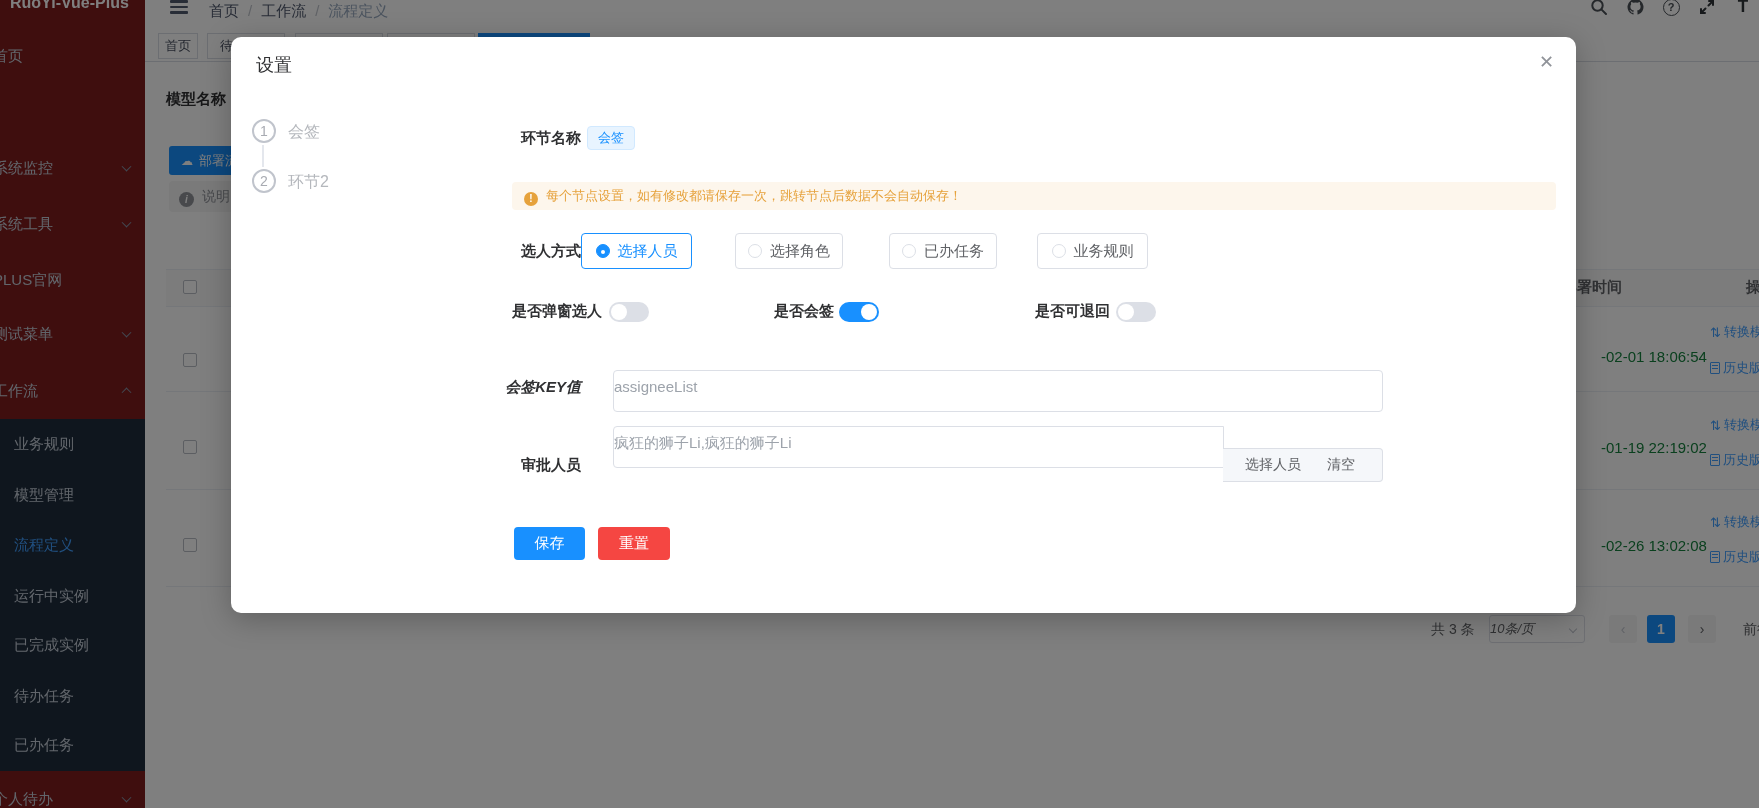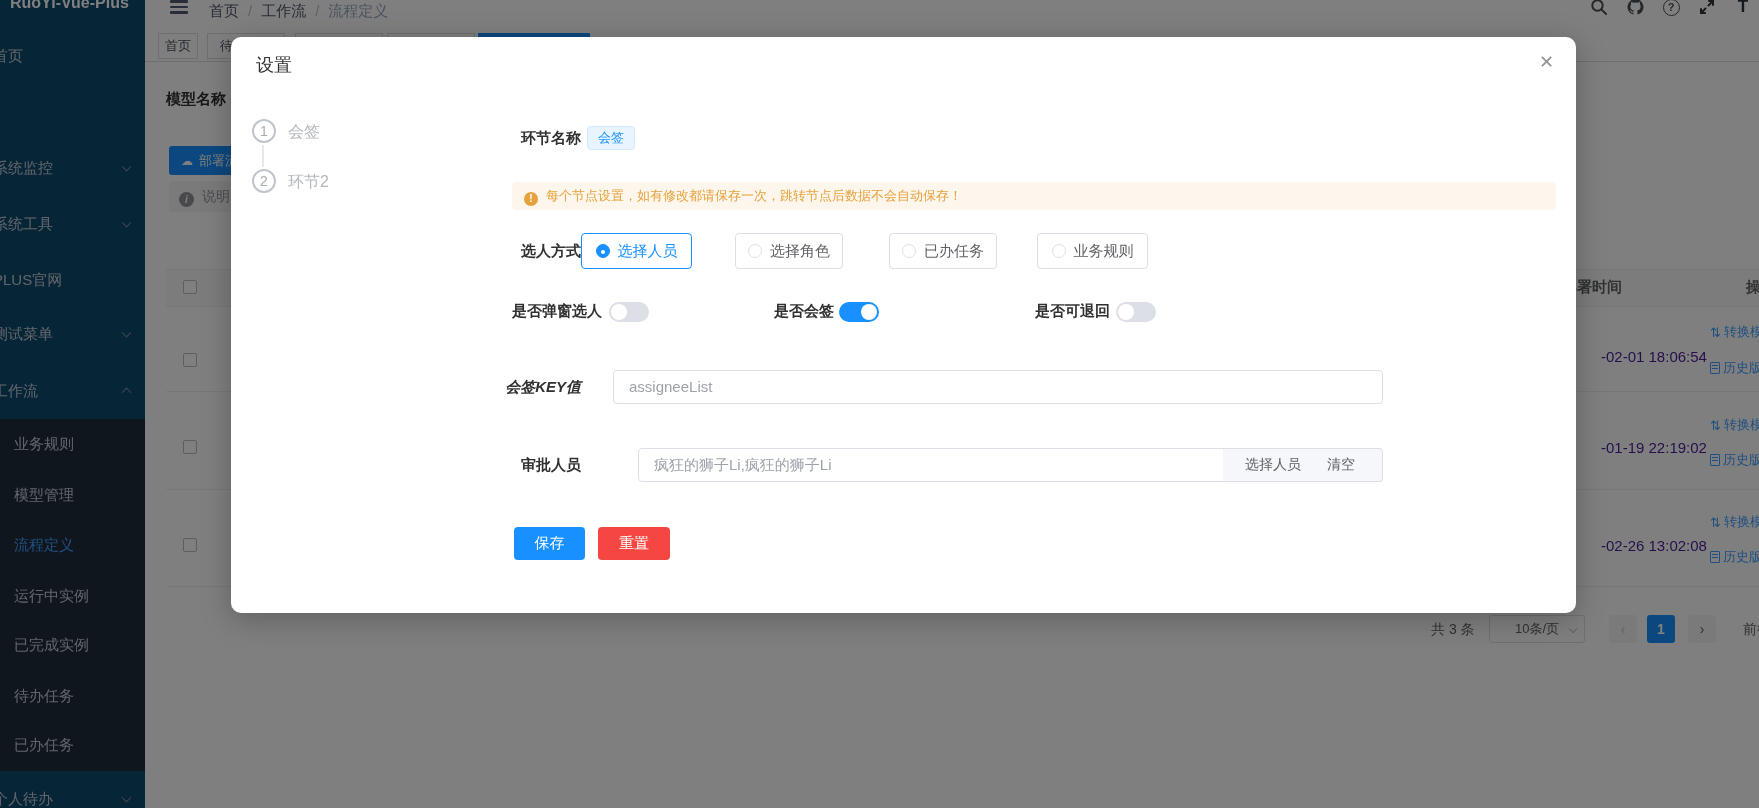--- a/index.html
+++ b/index.html
@@ -1,21 +1,21 @@
 <!DOCTYPE html>
 <html><head>
 <meta charset="utf-8">
 <style>
   * { margin:0; padding:0; box-sizing:border-box; }
   html,body { background:#e8e8e8; }
   body { font-family:"Liberation Sans","DejaVu Sans",sans-serif; }
   .stage { position:relative; width:1759px; height:808px; overflow:hidden; background:#fff; }
 
   
-  .sidebar { position:absolute; left:0; top:0; width:145px; height:808px; background:#0c4a6e; overflow:hidden; z-index:1; }
+  .sidebar { position:absolute; left:0; top:0; width:145px; height:808px; background:#7f1d1d; overflow:hidden; z-index:1; }
   .logo { position:absolute; left:10px; top:-6px; color:#fff; font-size:16px; font-weight:bold; white-space:nowrap; }
   .submenu-bg { position:absolute; left:0; top:419px; width:145px; height:352px; background:#1f2d3d; }
   .menu-item { position:absolute; left:0; width:145px; height:56px; line-height:56px; color:#c3cbd6; font-size:15px; white-space:nowrap; cursor:pointer; }
   .menu-item .lbl { margin-left:-7px; }
   .menu-item.sub { height:50px; line-height:50px; }
   .menu-item.sub .lbl { margin-left:14px; }
   .menu-item.active { color:#409eff; }
   .chev { position:absolute; right:15px; top:50%; width:7px; height:7px; border-right:1.5px solid #8492a6; border-bottom:1.5px solid #8492a6; }
   .chev.down { transform:translateY(-70%) rotate(45deg); }
   .chev.up   { transform:translateY(-30%) rotate(-135deg); }
@@ -44,28 +44,28 @@
   .deploy-btn { position:absolute; left:24px; top:83px; height:29px; width:140px; background:#1890ff; color:#fff; font-size:13px; border:none; border-radius:3px; text-align:left; padding-left:12px; cursor:pointer; }
   .deploy-btn .c { margin-right:6px; font-size:12px; }
   .note-alert { position:absolute; left:24px; top:118px; width:340px; height:31px; background:#f4f4f5; border-radius:4px; color:#909399; font-size:14px; line-height:31px; padding-left:10px; }
   .info-ic { display:inline-block; width:15px; height:15px; background:#909399; color:#fff; border-radius:50%; text-align:center; line-height:15px; font-size:10px; font-style:italic; font-weight:bold; margin-right:8px; vertical-align:-2px; }
 
   .thead { position:absolute; left:21px; right:0; top:206px; height:38px; background:#f8f8f9; border-top:1px solid #ebeef5; border-bottom:1px solid #ebeef5; }
   .th-time { position:absolute; left:1417px; top:215px; font-size:15px; font-weight:bold; color:#606266; }
   .th-act  { position:absolute; left:1601px; top:215px; font-size:15px; font-weight:bold; color:#606266; white-space:nowrap; }
   .cbox { position:absolute; width:14px; height:14px; border:1px solid #b9bdc5; border-radius:2px; background:#fff; cursor:pointer; }
   .trow { position:absolute; left:21px; right:0; border-bottom:1px solid #ebeef5; }
-  .cell-time { position:absolute; left:1435px; font-size:15px; color:#4c1d95; white-space:nowrap; }
+  .cell-time { position:absolute; left:1435px; font-size:15px; color:#15803d; white-space:nowrap; }
   .op-link { position:absolute; left:1544px; font-size:13px; color:#409eff; white-space:nowrap; cursor:pointer; display:flex; align-items:center; gap:3px; }
   .doc-ic { display:inline-block; width:10px; height:12px; border:1.3px solid #409eff; border-radius:1px; position:relative; }
   .doc-ic::before { content:""; position:absolute; left:1px; right:1px; top:2px; height:1.2px; background:#409eff; box-shadow:0 3px 0 #409eff; }
 
   .pager { position:absolute; left:0; right:0; top:552px; height:28px; font-size:14px; color:#606266; }
   .pg-total { position:absolute; left:1286px; top:6px; }
-  .pg-size { position:absolute; left:1344px; top:0; width:96px; height:28px; border:1px solid #dcdfe6; border-radius:3px; font-size:13px; color:#606266; line-height:26px; text-align:center; cursor:pointer; }
+  .pg-size { position:absolute; left:1344px; top:0; width:96px; height:28px; border:1px solid #dcdfe6; border-radius:3px; font-size:13px; color:#606266; line-height:26px; text-align:left; cursor:pointer;font-style:italic; }
   .pg-size .sel-chev { position:absolute; right:8px; top:10px; width:6px; height:6px; border-right:1.4px solid #c0c4cc; border-bottom:1.4px solid #c0c4cc; transform:rotate(45deg); }
   .pg-btn { position:absolute; top:0; width:28px; height:28px; border-radius:3px; background:#f4f4f5; text-align:center; line-height:28px; font-size:14px; color:#606266; cursor:pointer; }
   .pg-prev { left:1464px; color:#c0c4cc; }
   .pg-cur  { left:1502px; background:#1890ff; color:#fff; font-weight:bold; }
   .pg-next { left:1543px; }
   .pg-jump { position:absolute; left:1598px; top:6px; white-space:nowrap; }
 
   
   .overlay { position:absolute; inset:0; background:rgba(0,0,0,0.5); z-index:50; }
   .modal { position:absolute; left:231px; top:37px; width:1345px; height:576px; background:#fff; border-radius:10px; box-shadow:0 6px 30px rgba(0,0,0,.25); z-index:100; }
@@ -87,21 +87,21 @@
   .rdot { width:14px; height:14px; border:1px solid #dcdfe6; border-radius:50%; background:#fff; position:relative; }
   .radio-box.sel .rdot { background:#1890ff; border-color:#1890ff; }
   .radio-box.sel .rdot::after { content:""; position:absolute; left:4.5px; top:4.5px; width:4px; height:4px; background:#fff; border-radius:50%; }
 
   .sw-label { position:absolute; top:265px; font-size:15px; font-weight:bold; color:#303133; }
   .switch { position:absolute; top:265px; width:40px; height:20px; border-radius:10px; background:#dcdfe6; cursor:pointer; }
   .switch::after { content:""; position:absolute; top:2px; left:2px; width:16px; height:16px; border-radius:50%; background:#fff; }
   .switch.on { background:#1890ff; }
   .switch.on::after { left:auto; right:2px; }
 
-  .inp { position:absolute; height:34px; border:1px solid #dcdfe6; border-radius:4px; background:#fff; font-size:15px; color:#9da3ab; line-height:32px; padding-left:15px; white-space:nowrap; overflow:hidden; }
+  .inp { position:absolute; height:42px; border:1px solid #dcdfe6; border-radius:4px; background:#fff; font-size:15px; color:#9da3ab; line-height:32px; white-space:nowrap; overflow:hidden; }
   .inp-append { position:absolute; left:992px; top:411px; width:160px; height:34px; background:#f5f7fa; border:1px solid #dcdfe6; border-left:none; border-radius:0 4px 4px 0; display:flex; align-items:center; }
   .inp-append .ap-btn { font-size:14px; color:#606266; cursor:pointer; }
 
   .btn { position:absolute; top:490px; height:33px; border:none; border-radius:4px; color:#fff; font-size:15px; cursor:pointer; font-family:inherit; }
   .btn-save { left:283px; width:71px; background:#1890ff; }
   .btn-reset { left:367px; width:72px; background:#f54642; }
 
   svg { display:block; }
 </style>
 </head>
@@ -273,21 +273,21 @@
     <div class="switch" style="left:378px;"></div>
     <div class="sw-label" style="left:543px;">是否会签</div>
     <div class="switch on" style="left:608px;"></div>
     <div class="sw-label" style="left:804px;">是否可退回</div>
     <div class="switch" style="left:885px;"></div>
 
     <div class="f-label" style="top:341px;font-style:italic;">会签KEY值</div>
     <div class="inp" style="left:382px; top:333px; width:770px;">assigneeList</div>
 
     <div class="f-label" style="top:419px;">审批人员</div>
-    <div class="inp" style="left:382px; top:411px; width:611px; border-radius:4px 0 0 4px;margin-left:25px;">疯狂的狮子Li,疯狂的狮子Li</div>
+    <div class="inp" style="left:382px; top:389px; width:611px; border-radius:4px 0 0 4px;">疯狂的狮子Li,疯狂的狮子Li</div>
     <div class="inp-append">
       <span class="ap-btn" style="margin-left:22px;">选择人员</span>
       <span class="ap-btn" style="margin-left:26px;">清空</span>
     </div>
 
     <button class="btn btn-save">保存</button>
     <button class="btn btn-reset">重置</button>
   </div>
 
 </div>

